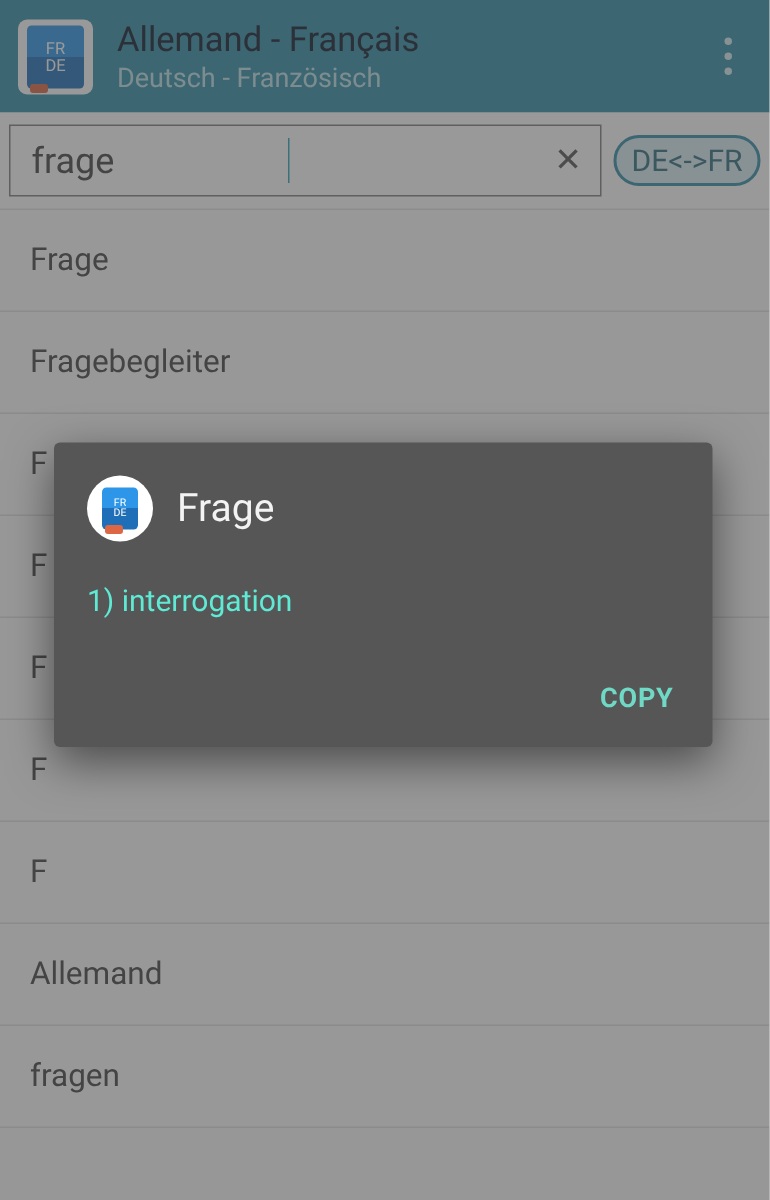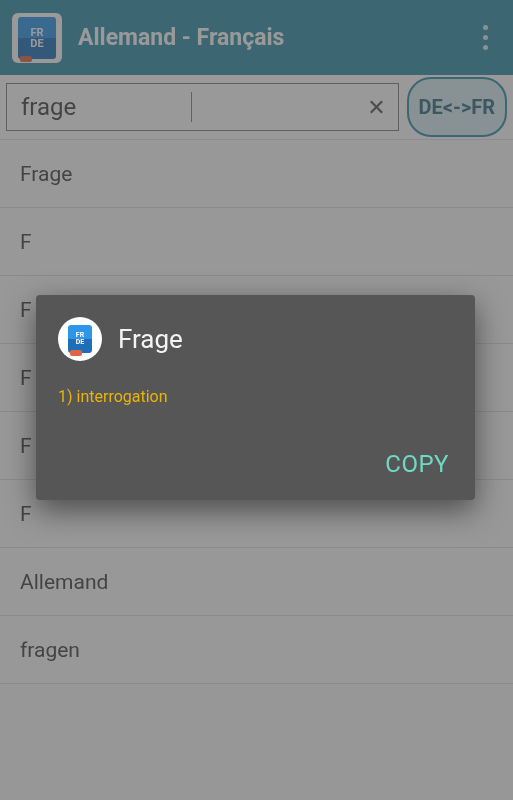--- a/index.html
+++ b/index.html
@@ -21,28 +21,28 @@
     margin-right: 16px;
     display: flex; align-items: center; justify-content: center;
     flex-shrink: 0;
   }
   .app-icon-inner {
     width: 38px; height: 42px;
     background: linear-gradient(180deg,#2d96e8 50%,#1f6fb8 50%);
     border-radius: 3px;
     position: relative;
     display: flex; flex-direction: column; align-items: center; justify-content: center;
-    font-size: 11px; font-weight: 700; color: #fff; line-height: 11px;
+    font-size: 11px; font-weight: 400; color: #fff; line-height: 11px;
   }
   .app-icon-inner::after {
     content:""; position:absolute; bottom:-3px; left:2px; width:12px; height:6px;
     background:#d64; border-radius:2px;
   }
   .titles { flex: 1; }
-  .title1 { font-size: 23px; color: #ffffff; font-weight: 700; }
+  .title1 { font-size: 23px; color: #0f172a; font-weight: 400; }
   .title2 { font-size: 18px; color: #bfe2e9; margin-top: 2px; }
   .overflow {
     width: 32px; height: 40px; display:flex; align-items:center; justify-content:center;
   }
   .dots { display:flex; flex-direction:column; gap:5px; }
   .dots span { width:5px; height:5px; background:#d9eef2; border-radius:50%; }
 
   .search-row {
     height: 65px;
     display: flex; align-items: center;
@@ -57,26 +57,26 @@
     display: flex; align-items: center;
     padding: 0 8px 0 14px;
     font-size: 24px;
     color: #555;
   }
   .search-text { flex:1; outline:none; border:none; font-size:24px; color:#444; background:transparent;}
   .caret { width:1px; height:30px; background:#2fa4b9; margin-left:-2px; }
   .clear-x { font-size: 22px; color:#555; padding:0 4px; cursor:pointer;}
   .lang-toggle {
     margin-left: 8px;
-    height: 60px; padding: 0 10px;
+    height: 34px; padding: 0 10px;
     border: 2px solid #2f8fa8;
     border-radius: 24px;
     background: #d9edf1;
     color: #2f6f82;
-    font-size: 20px; font-weight: 700;
+    font-size: 20px; font-weight: 400;
     display:flex; align-items:center;
   }
 
   .list { }
   .list-item {
     height: 68px;
     display:flex; align-items:center;
     padding: 0 20px;
     font-size: 21px;
     color: #444;
@@ -100,42 +100,43 @@
     padding: 22px 22px 14px 22px;
     color: #eaeaea;
   }
   .dlg-header { display:flex; align-items:center; gap:16px; margin-bottom: 26px; }
   .dlg-icon {
     width:44px; height:44px; border-radius:50%;
     background:#fff; display:flex; align-items:center; justify-content:center;
   }
   .dlg-icon .app-icon-inner { width:24px; height:28px; font-size:7px; line-height:7px;}
   .dlg-title { font-size: 26px; color:#f3f3f3; font-weight:400;}
-  .dlg-body { font-size: 16px; color:#eab308; line-height: 1.3; }
+  .dlg-body { font-size: 20px; color:#5eead4; line-height: 1.3; }
   .dlg-body div { margin-bottom: 20px; }
   .dlg-actions {
     display:flex; justify-content:flex-end; gap:18px;
     margin-top: 34px;
-    font-size: 24px; font-weight: 400;
+    font-size: 18px; font-weight: 700;
     color:#6fd9c6; letter-spacing: 0.5px;
   }
   .dlg-actions span { cursor:pointer; padding:8px 4px;}
 </style>
 </head>
 <body>
 
 <div class="app-bar">
   <div class="app-icon">
     <div class="app-icon-inner">
       <span>FR</span>
       <span>DE</span>
     </div>
   </div>
   <div class="titles">
     <div class="title1">Allemand - Français</div>
+    <div class="title2">Deutsch - Französisch</div>
   </div>
   <div class="overflow">
     <div class="dots">
         <span></span>
         <span></span>
         <span></span>
       </div>
   </div>
 </div>
 
@@ -144,20 +145,21 @@
     <span class="search-text">frage</span>
       <span class="caret"></span>
     <span style="flex:1"></span>
     <span class="clear-x">✕</span>
   </div>
   <div class="lang-toggle">DE&lt;-&gt;FR</div>
 </div>
 
 <div class="list">
   <div class="list-item">Frage</div>
+  <div class="list-item">Fragebegleiter</div>
   <div class="list-item">F</div>
   <div class="list-item">F</div>
   <div class="list-item">F</div>
   <div class="list-item">F</div>
   <div class="list-item">F</div>
   <div class="list-item">Allemand</div>
   <div class="list-item">fragen</div>
 </div>
 
 <div class="scrim"></div>

